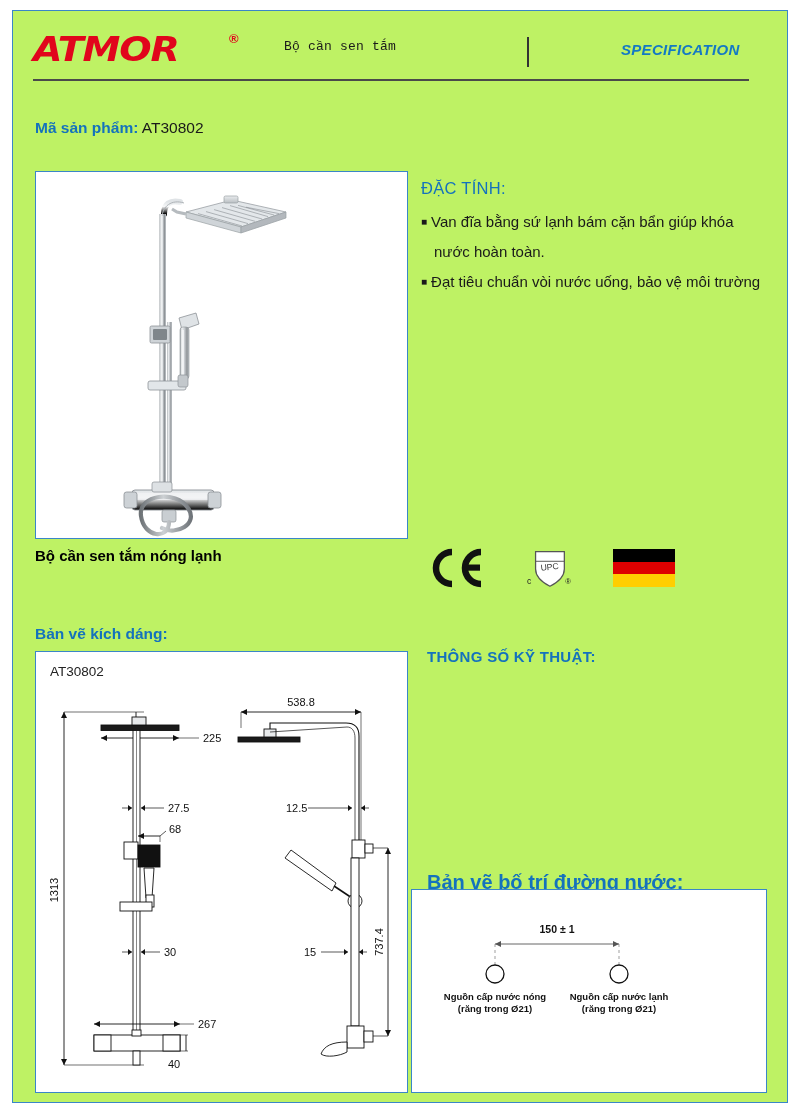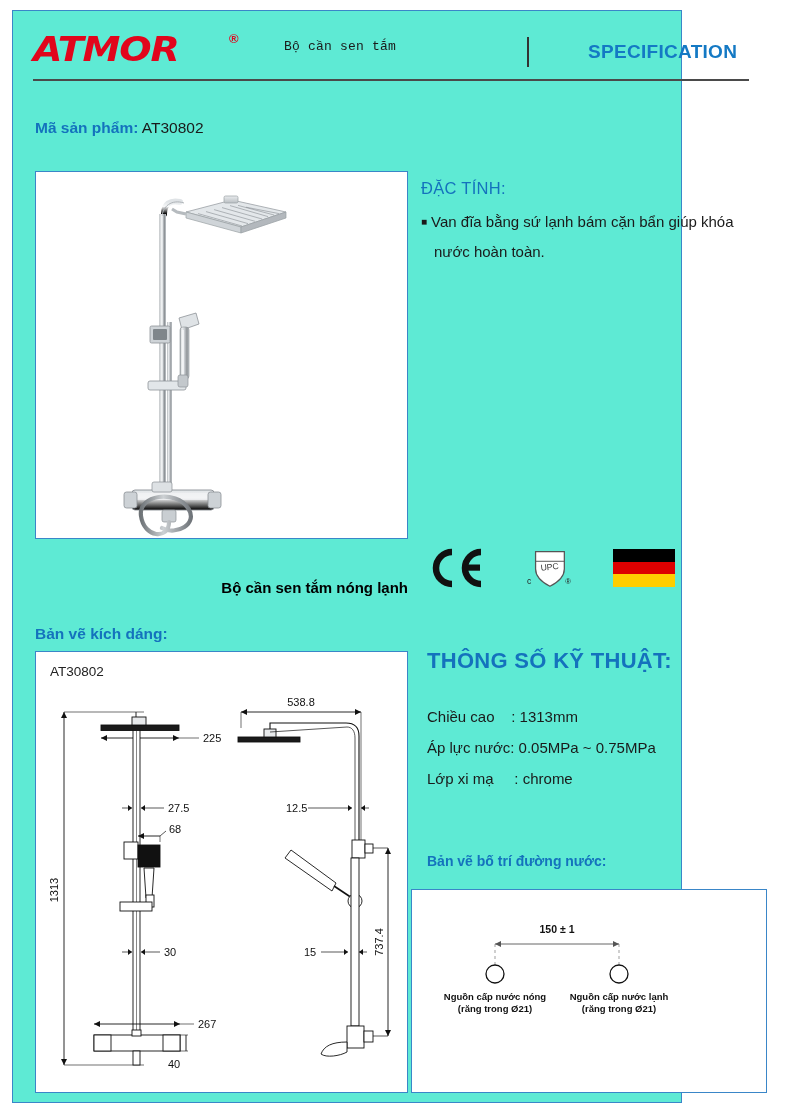--- a/index.html
+++ b/index.html
@@ -7,23 +7,23 @@
   body {
     width: 800px; height: 1116px;
     background: #ffffff;
     font-family: "Liberation Sans", sans-serif;
     color: #1a1a1a;
     overflow: hidden;
   }
   .page {
     position: absolute;
     left: 12px; top: 10px;
-    width: 670px; height: 1093px;
+    width: 776px; height: 1093px;
     border: 1.5px solid #3a86c8;
-    background: #5eead4;
+    background: #bef264;
   }
 
   
   .header {
     position: absolute; left: 0; top: 0;
     width: 100%; height: 72px;
   }
   .logo {
     position: absolute; left: 20px; top: 18px;
     font-family: "DejaVu Sans", sans-serif;
@@ -39,22 +39,22 @@
   }
   .header-title {
     position: absolute; left: 271px; top: 28px;
     font-size: 13px; color: #1a1a1a; letter-spacing: .2px; font-family: Liberation Mono, monospace;
   }
   .header-divider {
     position: absolute; left: 514px; top: 26px;
     width: 1.6px; height: 30px; background: #333;
   }
   .header-spec {
-    position: absolute; left: 575px; top: 30px;
-    font-size: 19px; font-weight: bold; 
+    position: absolute; left: 608px; top: 30px;
+    font-size: 15px; font-weight: bold; font-style: italic;
     color: #1479c4; letter-spacing: .3px;
   }
   .header-rule {
     position: absolute; left: 20px; top: 68px;
     width: 716px; height: 2.2px; background: #4a4a4a;
   }
 
   
   .prodcode {
     position: absolute; left: 22px; top: 108px;
@@ -63,22 +63,22 @@
   .prodcode .lbl { color: #1472bd; font-weight: bold; }
   .prodcode .val { color: #1a1a1a; }
 
   
   .photo-box {
     position: absolute; left: 22px; top: 160px;
     width: 373px; height: 368px;
     border: 1.4px solid #3a86c8; background: #fff;
   }
   .photo-caption {
-    position: absolute; left: 22px; top: 568px;
-    width: 373px; text-align: right;
+    position: absolute; left: 22px; top: 536px;
+    width: 373px; text-align: left;
     font-size: 15px; font-weight: bold; color: #000;
   }
 
   
   .shower-svg { position: absolute; left: 0; top: 0; }
 
   
   .feat-title {
     position: absolute; left: 408px; top: 168px;
     font-size: 16.5px; font-weight: normal; color: #1472bd;
@@ -123,36 +123,36 @@
     border: 1.4px solid #3a86c8; background: #fff;
   }
   .dim-code {
     position: absolute; left: 14px; top: 12px;
     font-size: 13.5px; color: #222;
   }
 
   
   .tech-title {
     position: absolute; left: 414px; top: 637px;
-    font-size: 22px; font-weight: bold; color: #1472bd;
+    font-size: 15px; font-weight: bold; color: #1472bd;
     letter-spacing: .3px;
   }
   .tech-list {
     position: absolute; left: 414px; top: 690px;
     width: 340px;
   }
   .tech-row {
     font-size: 15px; color: #1a1a1a; line-height: 31px;
     white-space: pre;
   }
 
   
   .plumb-head {
-    position: absolute; left: 414px; top: 842px;
-    font-size: 14px; font-weight: bold; color: #1472bd;
+    position: absolute; left: 414px; top: 860px;
+    font-size: 20px; font-weight: bold; color: #1472bd;
   }
   .plumb-box {
     position: absolute; left: 398px; top: 878px;
     width: 356px; height: 204px;
     border: 1.4px solid #3a86c8; background: #fff; font-weight: bold;
   }
 </style>
 </head>
 <body>
 
@@ -253,20 +253,23 @@
       <path d="M133 350 C133 368, 108 366, 105 344 C102 322, 140 318, 152 336 C163 352, 140 364, 126 356" stroke="url(#hoseG)" stroke-width="4.2" fill="none" stroke-linecap="round"></path>
     </svg>
   </div>
   <div class="photo-caption">Bộ cần sen tắm nóng lạnh</div>
 
   <div class="feat-title">ĐẶC TÍNH:</div>
   <div class="feat-list">
     <div class="feat-item">
       <span class="bul">■</span><span>Van đĩa bằng sứ lạnh bám cặn bẩn giúp khóa nước hoàn toàn.</span>
     </div>
+    <div class="feat-item">
+      <span class="bul">■</span><span>Đạt tiêu chuẩn vòi nước uống, bảo vệ môi trường</span>
+    </div>
   </div>
 
   <div class="certs">
     <svg class="ce-mark" width="58" height="44" viewBox="0 0 58 44">
       <path d="M25 6 A16 16 0 1 0 25 38" stroke="#111" stroke-width="6.5" fill="none"></path>
       <path d="M54 6 A16 16 0 1 0 54 38" stroke="#111" stroke-width="6.5" fill="none"></path>
       <rect x="38" y="18.5" width="15" height="6.2" fill="#111"></rect>
     </svg>
 
     <svg class="upc-mark" width="56" height="48" viewBox="0 0 56 48">
@@ -397,25 +400,20 @@
 
         <line x1="352" y1="158" x2="352" y2="346"></line>
         <path d="M349 164 L352 158 L355 164" fill="#111" stroke="none"></path>
         <path d="M349 340 L352 346 L355 340" fill="#111" stroke="none"></path>
         <text x="347" y="252" font-family="Liberation Sans, sans-serif" font-size="11" fill="#111" stroke="none" text-anchor="middle" transform="rotate(-90 347 252)">737.4</text>
       </g>
     </svg>
   </div>
 
   <div class="tech-title">THÔNG SỐ KỸ THUẬT:</div>
-  <div class="tech-list">
-    <div class="tech-row">Chiều cao    : 1313mm</div>
-    <div class="tech-row">Áp lực nước: 0.05MPa ~ 0.75MPa</div>
-    <div class="tech-row">Lớp xi mạ     : chrome</div>
-  </div>
 
   <div class="plumb-head">Bản vẽ bố trí đường nước:</div>
   <div class="plumb-box">
     <svg width="354" height="202" viewBox="0 0 354 202">
       <g stroke="#333" fill="none" stroke-width="0.9">
 
         <line x1="83" y1="54" x2="207" y2="54" stroke="#555"></line>
         <path d="M89 51 L83 54 L89 57" fill="#555" stroke="none"></path>
         <path d="M201 51 L207 54 L201 57" fill="#555" stroke="none"></path>
 

